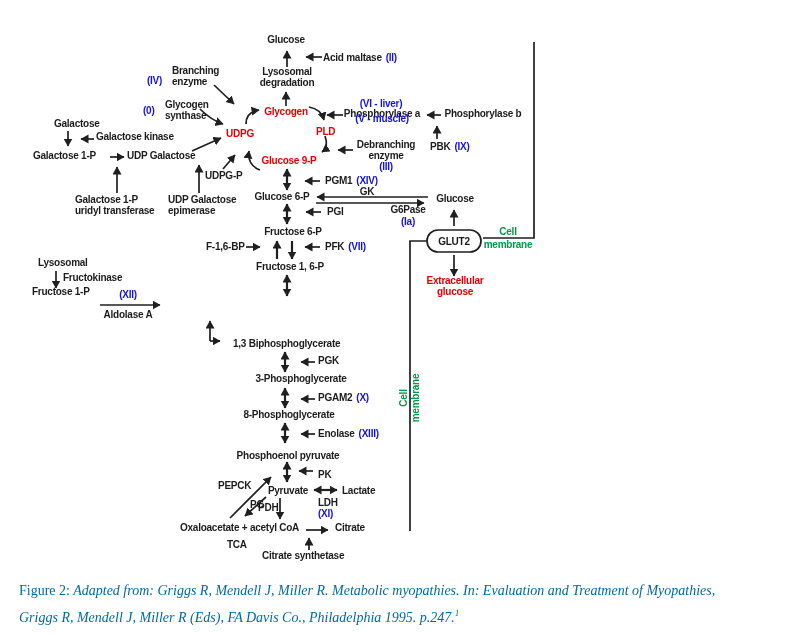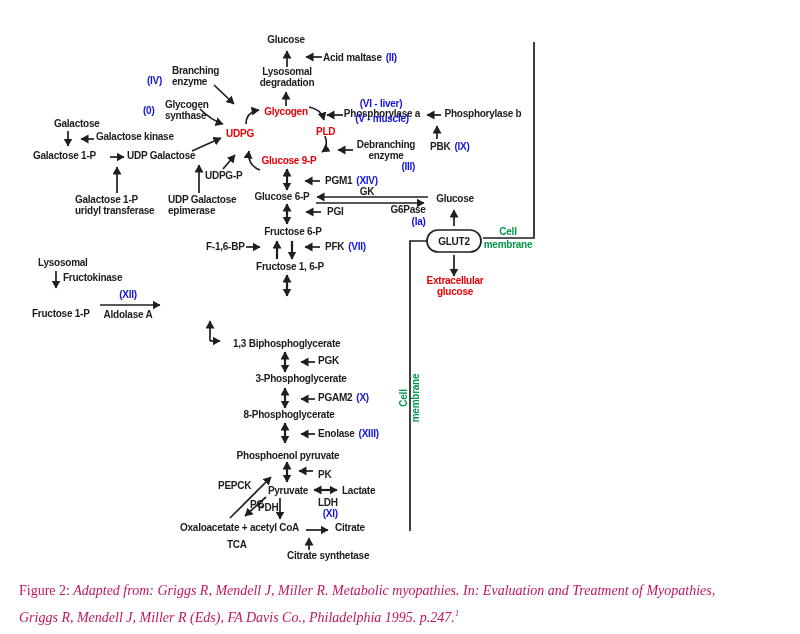--- a/index.html
+++ b/index.html
@@ -7,27 +7,27 @@
        font-family:"Liberation Sans",sans-serif;}
   .arrows{position:absolute;left:0;top:0;}
   .arrows path, .arrows rect{stroke:#1f1f1f;stroke-width:1.7;fill:none;}
   .arrows .th{stroke-width:2.2;}
   .arrows .pill{fill:#ffffff;stroke-width:1.7;}
   .lbl{position:absolute;font-weight:bold;font-size:10px;letter-spacing:-0.25px;
        color:#1c1c1c;white-space:nowrap;line-height:11px;}
   .ctr{transform:translateX(-50%);text-align:center;}
   .bk{display:block;}
   .red{color:#e60005;}
-  .blue{color:#1414dc;text-align:right;}
+  .blue{color:#1414dc;}
   .green{color:#009a48;}
   .num{margin-left:4px;}
   .lh12{line-height:12px;margin-left:36px;}
   .vrot{transform:translate(-50%,-50%) rotate(-90deg);text-align:center;line-height:12px;}
   .caption{position:absolute;left:19px;top:580px;width:772px;
-           font-family:"Liberation Serif",serif;font-size:14px;color:#be185d;line-height:22px;}
+           font-family:"Liberation Serif",serif;font-size:14px;color:#0369a1;line-height:22px;}
   .cap-italic{font-style:italic;}
   .caption sup{font-size:9px;font-style:italic;}
 </style>
 </head>
 <body>
 
 <div class="fig">
 
   <svg class="arrows" width="800" height="575" viewBox="0 0 800 575">
     <defs>
@@ -156,21 +156,21 @@
       <span class="bk blue">(Ia)</span>
     </div>
   <div class="lbl" style="left:327px;top:206px">PGI</div>
   <div class="lbl ctr" style="left:293px;top:226px">Fructose 6-P</div>
   <div class="lbl" style="left:206px;top:241px">F-1,6-BP</div>
   <div class="lbl" style="left:325px;top:241px"><span>PFK</span><span class="blue num">(VII)</span></div>
   <div class="lbl ctr" style="left:290px;top:261px">Fructose 1, 6-P</div>
 
   <div class="lbl" style="left:38px;top:257px">Lysosomal</div>
   <div class="lbl" style="left:63px;top:272px">Fructokinase</div>
-  <div class="lbl" style="left:32px;top:308px">Fructose 1-P</div>
+  <div class="lbl" style="left:32px;top:286px">Fructose 1-P</div>
   <div class="lbl ctr blue" style="left:128px;top:289px">(XII)</div>
   <div class="lbl ctr" style="left:128px;top:309px">Aldolase A</div>
 
   <div class="lbl" style="left:233px;top:338px">1,3 Biphosphoglycerate</div>
   <div class="lbl" style="left:318px;top:355px">PGK</div>
   <div class="lbl ctr" style="left:301px;top:373px">3-Phosphoglycerate</div>
   <div class="lbl" style="left:318px;top:392px"><span>PGAM2</span><span class="blue num">(X)</span></div>
   <div class="lbl ctr" style="left:289px;top:409px">8-Phosphoglycerate</div>
   <div class="lbl" style="left:318px;top:428px"><span>Enolase</span><span class="blue num">(XIII)</span></div>
   <div class="lbl ctr" style="left:288px;top:450px">Phosphoenol pyruvate</div>
@@ -181,21 +181,21 @@
       <span class="bk">LDH</span>
       <span class="bk blue">(XI)</span>
     </div>
 
   <div class="lbl" style="left:218px;top:480px">PEPCK</div>
   <div class="lbl" style="left:250px;top:499px">PC</div>
   <div class="lbl" style="left:258px;top:502px">PDH</div>
   <div class="lbl" style="left:180px;top:522px">Oxaloacetate + acetyl CoA</div>
   <div class="lbl" style="left:335px;top:522px">Citrate</div>
   <div class="lbl" style="left:227px;top:539px">TCA</div>
-  <div class="lbl" style="left:287px;top:550px">Citrate synthetase</div>
+  <div class="lbl" style="left:262px;top:550px">Citrate synthetase</div>
 
   <div class="lbl ctr" style="left:454px;top:236px">GLUT2</div>
   <div class="lbl ctr green" style="left:508px;top:226px">Cell</div>
   <div class="lbl ctr green" style="left:508px;top:239px">membrane</div>
   <div class="lbl ctr red" style="left:455px;top:275px">
       <span class="bk">Extracellular</span>
       <span class="bk">glucose</span>
     </div>
   <div class="lbl green vrot" style="left:410px;top:398px">
       <span class="bk">Cell</span>

